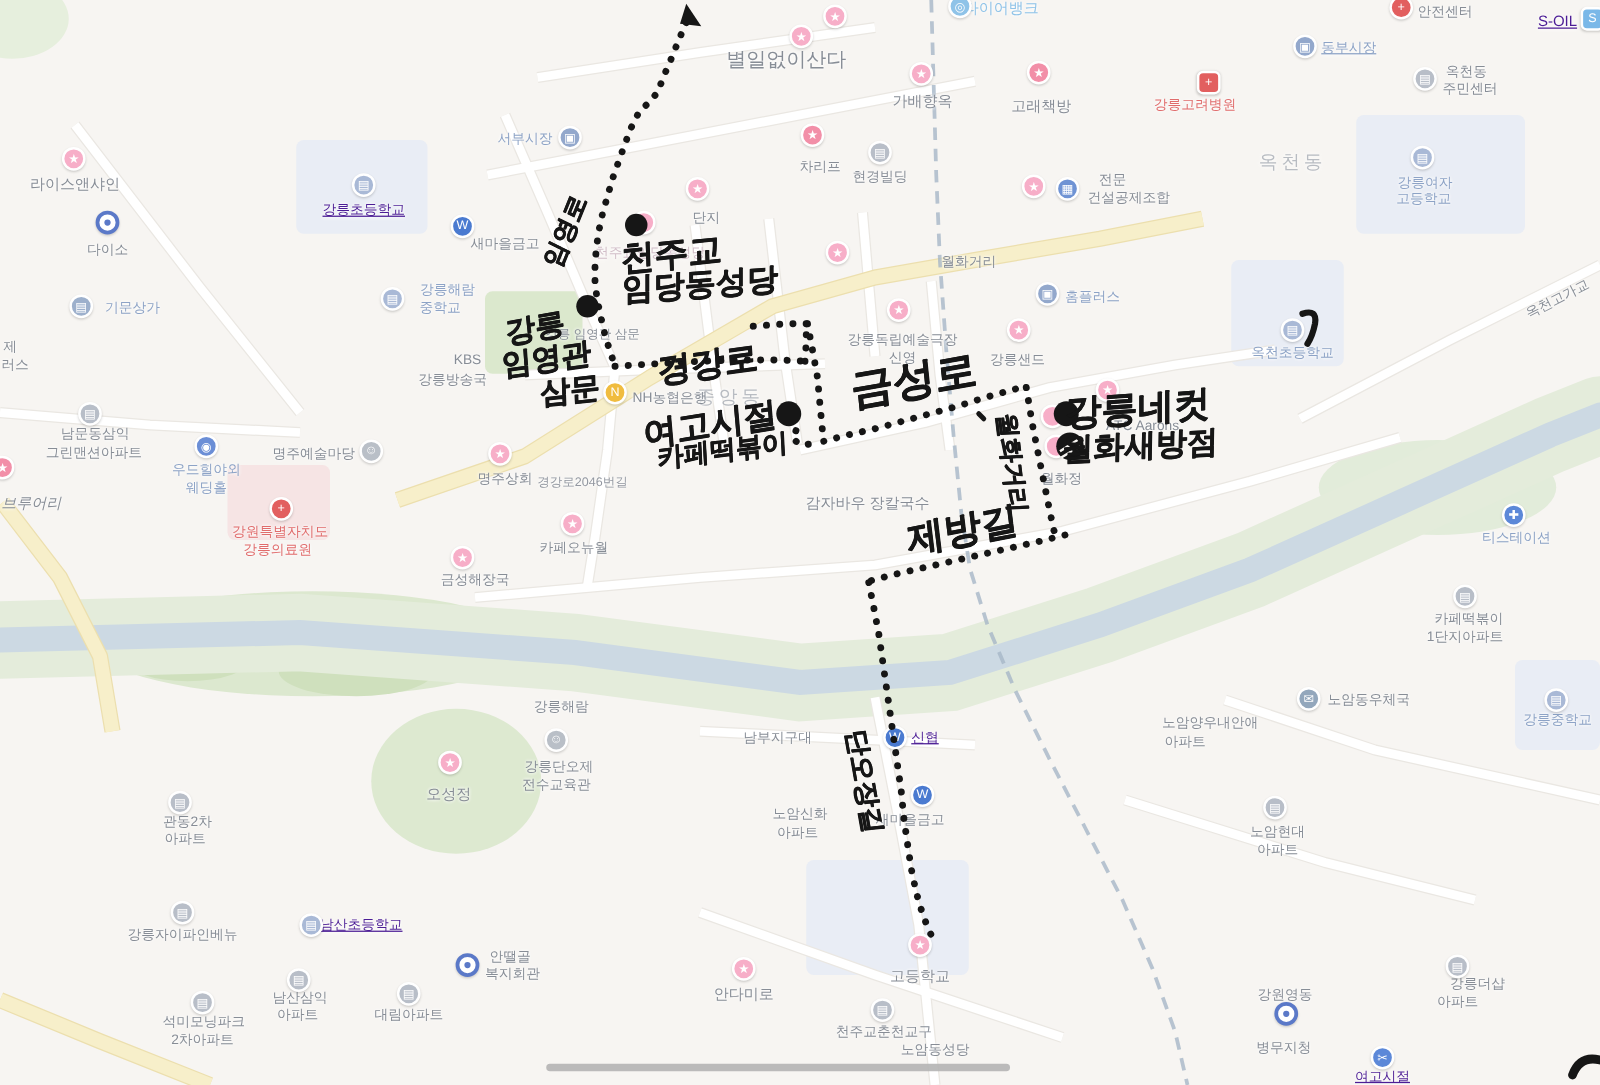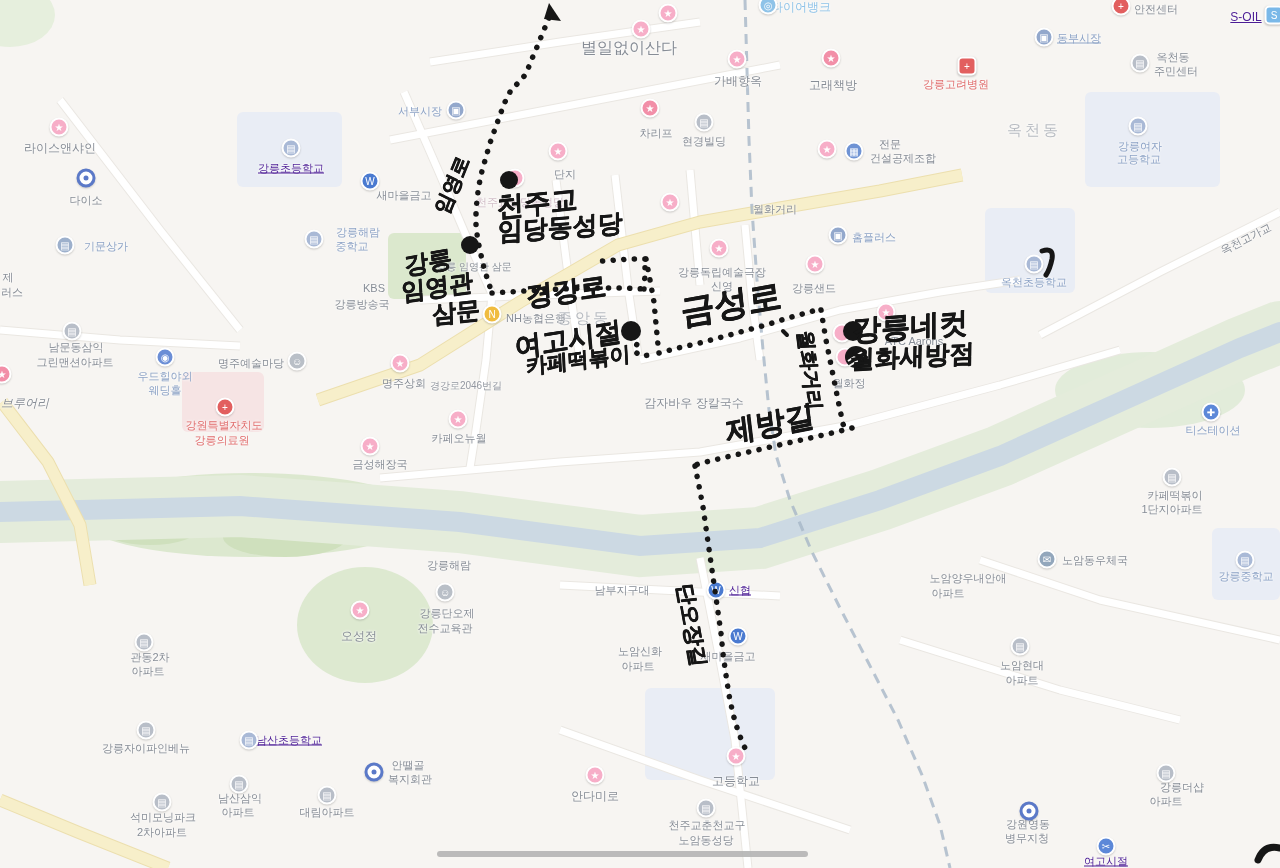--- a/index.html
+++ b/index.html
@@ -177,22 +177,22 @@
       <div class="maplabel st-g" style="left: 408px; top: 765px;">안땔골</div>
       <div class="maplabel st-g" style="left: 410px; top: 779px;">복지회관</div>
       <div class="maplabel st-g" style="left: 240px; top: 798px;">남산삼익</div>
       <div class="maplabel st-g" style="left: 238px; top: 812px;">아파트</div>
       <div class="maplabel st-g" style="left: 327px; top: 812px;">대림아파트</div>
       <div class="maplabel st-g" style="left: 163px; top: 817px;">석미모닝파크</div>
       <div class="maplabel st-g" style="left: 162px; top: 832px;">2차아파트</div>
       <div class="maplabel st-g" style="left: 595px; top: 796px; font-size: 12px;">안다미로</div>
       <div class="maplabel st-g" style="left: 736px; top: 781px; font-size: 12px;">고등학교</div>
       <div class="maplabel st-g" style="left: 707px; top: 825px;">천주교춘천교구</div>
-      <div class="maplabel st-g" style="left: 706px; top: 840px;">노암동성당</div>
-      <div class="maplabel st-g" style="left: 1028px; top: 824px;">강원영동</div>
+      <div class="maplabel st-g" style="left: 748px; top: 840px;">노암동성당</div>
+      <div class="maplabel st-g" style="left: 1028px; top: 796px;">강원영동</div>
       <div class="maplabel st-g" style="left: 1027px; top: 838px;">병무지청</div>
       <div class="maplabel st-g" style="left: 1166px; top: 787px; margin-left: 16px;">강릉더샵</div>
       <div class="maplabel st-g" style="left: 1166px; top: 801px;">아파트</div>
       <div class="maplabel st-b" style="left: 1106px; top: 861px;">여고시절</div>
     </div>
   <div id="markers-layer">
       <div class="marker" style="background: rgb(247, 174, 200); left: 59px; top: 127px;">★</div>
       <div class="marker mk-target" style="left: 86px; top: 178px;"></div>
       <div class="marker" style="background: rgb(157, 176, 204); left: 65px; top: 245px;">▤</div>
       <div class="marker" style="background: rgb(147, 168, 204); left: 456px; top: 110px;">▣</div>

